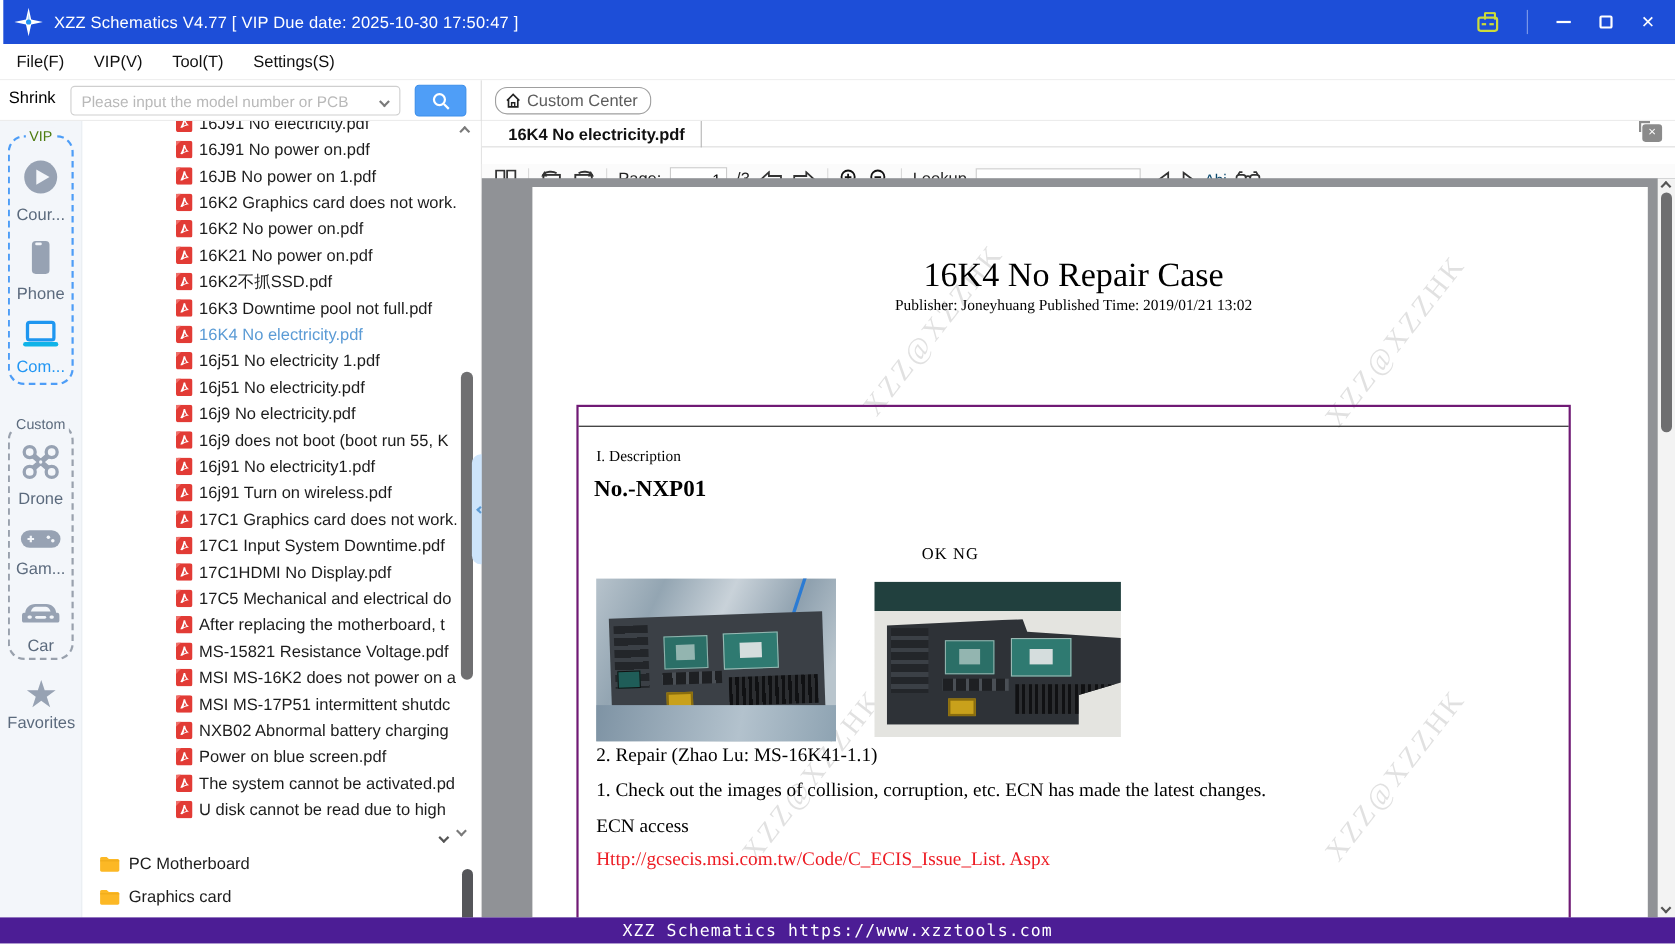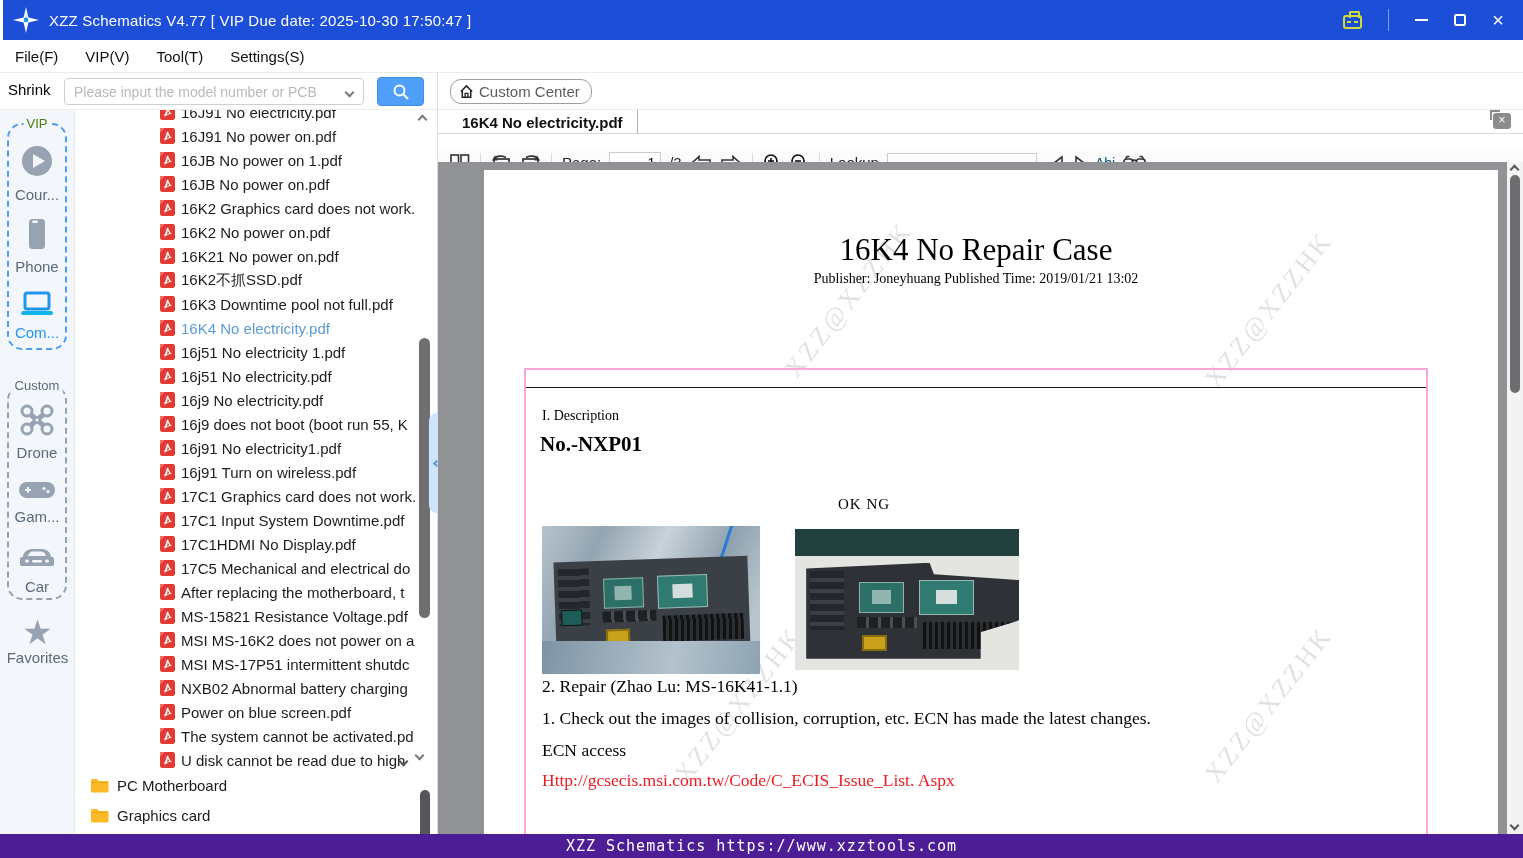--- a/index.html
+++ b/index.html
@@ -97,21 +97,21 @@
   #lookup-input { width:150px; height:20px; border:1px solid #ccc; background:#fff; font-size:13px; padding:0 4px; font-family:"Liberation Sans",sans-serif; }
   .abi { font-size:14px; color:#0c4a6e; text-decoration:underline; font-weight:normal; letter-spacing:0; }
   .ticon { display:flex; align-items:center; justify-content:center; }
 
   
   #viewer { position:absolute; left:438px; top:162px; width:1085px; height:672px; background:#909296; overflow:hidden; }
   #page { position:absolute; left:46px; top:8px; width:1014px; height:680px; background:#fff; font-family:"Liberation Serif","DejaVu Serif",serif; }
   .wm { position:absolute; font-size:26px; letter-spacing:3px; color:rgba(90,90,90,.18); transform:rotate(-52deg); white-space:nowrap; font-family:"Liberation Serif",serif; }
   #doc-title { position:absolute; left:40px; top:62px; width:904px; text-align:center; font-size:31px; color:#000; }
   #doc-meta { position:absolute; left:40px; top:101px; width:904px; text-align:center; font-size:14px; color:#000; }
-  #case-box { position:absolute; left:40px; top:198px; width:904px; height:480px; border:2px solid #f9a8d4; }
+  #case-box { position:absolute; left:40px; top:198px; width:904px; height:480px; border:2px solid #701a75; }
   #case-box .header-line { position:absolute; left:0; top:17px; width:100%; height:1px; background:#1a1a1a; }
   #sec-desc { position:absolute; left:16px; top:38px; font-size:14px; color:#000; }
   #no-line { position:absolute; left:14px; top:62px; font-size:21px; font-weight:bold; color:#000; }
   #okng { position:absolute; left:312px; top:126px; font-size:15px; color:#000; letter-spacing:1px; }
   .body-line { position:absolute; left:16px; font-size:17.5px; color:#000; white-space:nowrap; }
   #line-repair { top:306px; }
   #line-check { top:338px; }
   #line-ecn { top:370px; }
   #line-link { top:400px; color:#ed1c24; }
 
@@ -290,28 +290,20 @@
             <path d="M4.2 12.8 C6 9.5 7 6.5 7.4 4 L8.9 4 C9.3 6.8 10.6 9.3 12.6 10.4 C10.2 10.5 7.8 11.3 6 12.9 Z M7.3 11 C8.2 10.4 9.2 10 10.1 9.8 C9.4 9 8.8 7.9 8.4 6.8 C8.1 8.2 7.8 9.6 7.3 11 Z" fill="#fff"></path>
           </svg>
           <span class="fname">16JB No power on 1.pdf</span>
         </div>
         <div class="file-row">
           <svg class="pdf-ic" viewBox="0 0 16 17">
             <rect width="16" height="17" rx="2.5" fill="#e23b35"></rect>
             <path d="M0 0 L5 0 L0 5 Z" fill="#ef6f6a"></path>
             <path d="M4.2 12.8 C6 9.5 7 6.5 7.4 4 L8.9 4 C9.3 6.8 10.6 9.3 12.6 10.4 C10.2 10.5 7.8 11.3 6 12.9 Z M7.3 11 C8.2 10.4 9.2 10 10.1 9.8 C9.4 9 8.8 7.9 8.4 6.8 C8.1 8.2 7.8 9.6 7.3 11 Z" fill="#fff"></path>
           </svg>
-          <span class="fname">16JB No power on.pdf</span>
-        </div>
-        <div class="file-row">
-          <svg class="pdf-ic" viewBox="0 0 16 17">
-            <rect width="16" height="17" rx="2.5" fill="#e23b35"></rect>
-            <path d="M0 0 L5 0 L0 5 Z" fill="#ef6f6a"></path>
-            <path d="M4.2 12.8 C6 9.5 7 6.5 7.4 4 L8.9 4 C9.3 6.8 10.6 9.3 12.6 10.4 C10.2 10.5 7.8 11.3 6 12.9 Z M7.3 11 C8.2 10.4 9.2 10 10.1 9.8 C9.4 9 8.8 7.9 8.4 6.8 C8.1 8.2 7.8 9.6 7.3 11 Z" fill="#fff"></path>
-          </svg>
           <span class="fname">16K2 Graphics card does not work.</span>
         </div>
         <div class="file-row">
           <svg class="pdf-ic" viewBox="0 0 16 17">
             <rect width="16" height="17" rx="2.5" fill="#e23b35"></rect>
             <path d="M0 0 L5 0 L0 5 Z" fill="#ef6f6a"></path>
             <path d="M4.2 12.8 C6 9.5 7 6.5 7.4 4 L8.9 4 C9.3 6.8 10.6 9.3 12.6 10.4 C10.2 10.5 7.8 11.3 6 12.9 Z M7.3 11 C8.2 10.4 9.2 10 10.1 9.8 C9.4 9 8.8 7.9 8.4 6.8 C8.1 8.2 7.8 9.6 7.3 11 Z" fill="#fff"></path>
           </svg>
           <span class="fname">16K2 No power on.pdf</span>
         </div>

